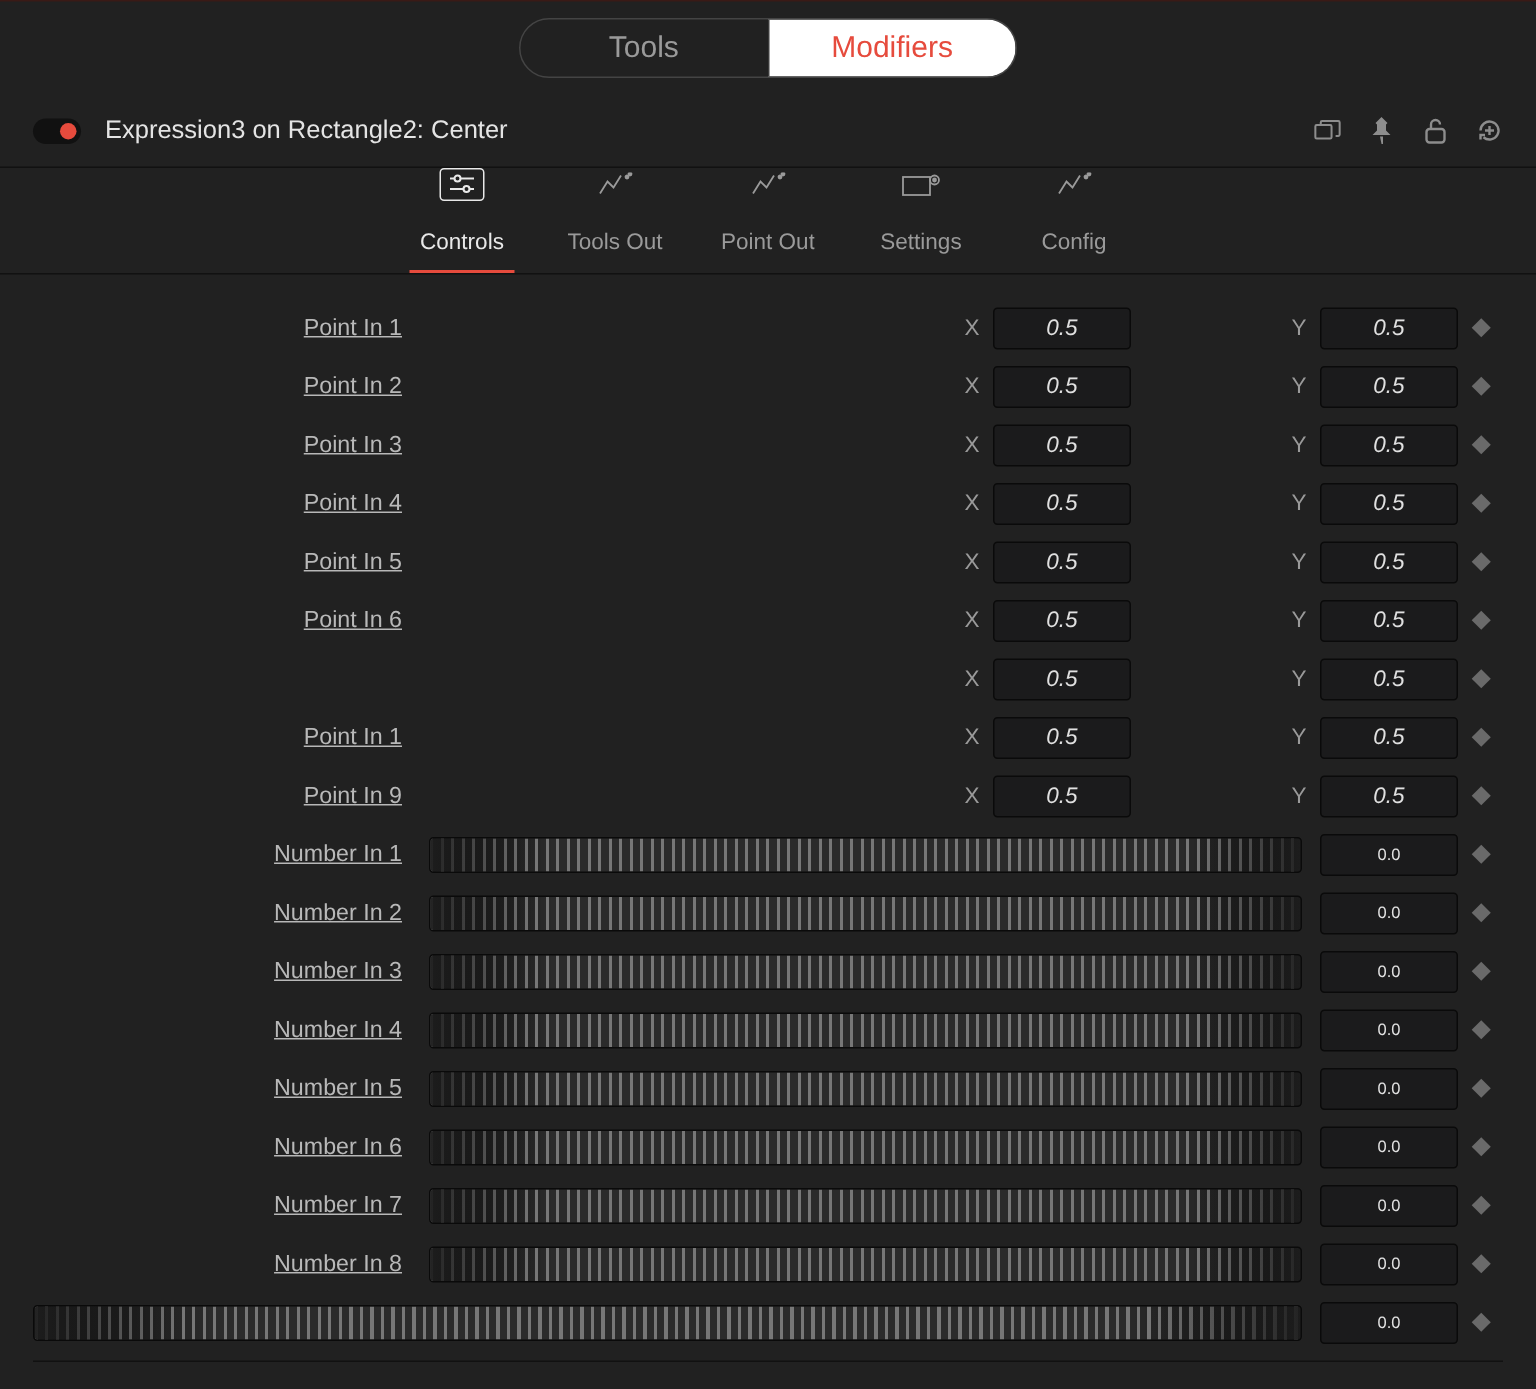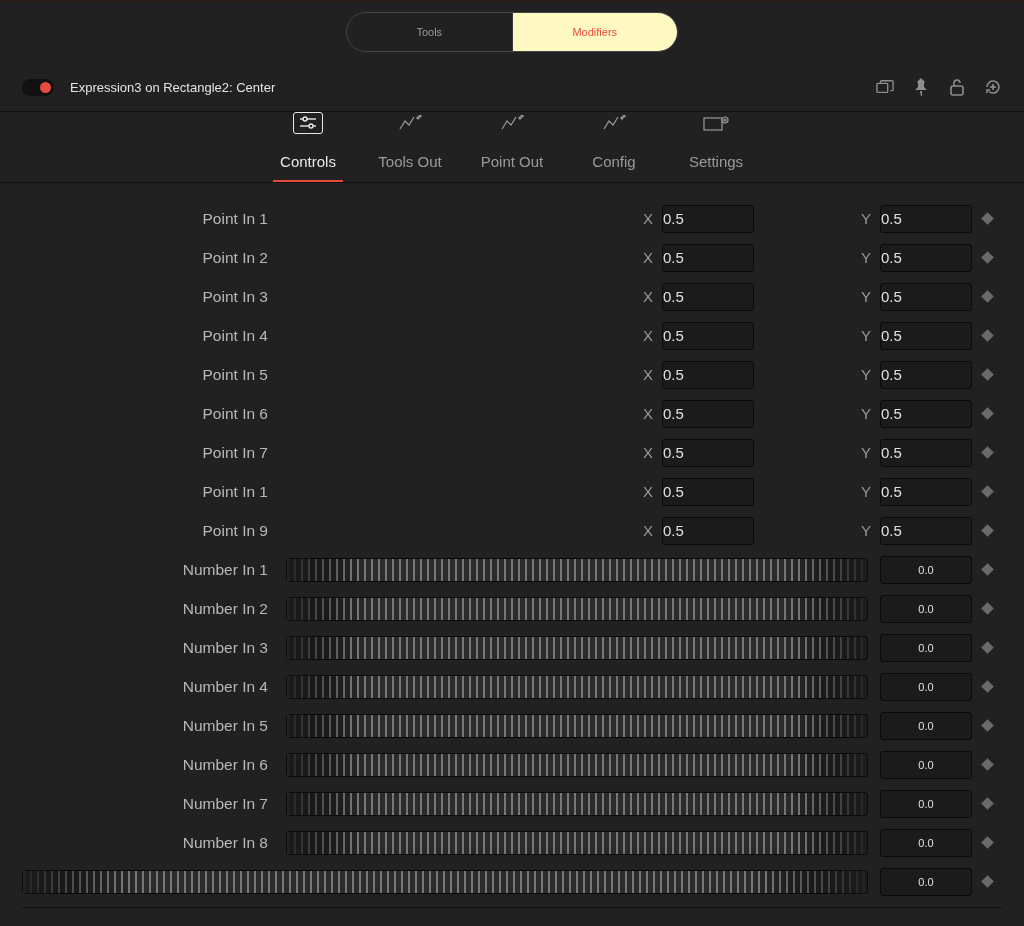--- a/index.html
+++ b/index.html
@@ -16,48 +16,48 @@
     --orange:#b53a2e;
     --icon:#8d8d8d;
     --divider:#111;
   }
   html,body{margin:0;padding:0;background:var(--bg);font-family:"Segoe UI",Arial,sans-serif;font-size:14px;color:var(--text);width:1024px;height:926px;overflow:hidden;}
   body{border-top:1px solid #3a1a16;}
 
   
   .top-pill-wrap{display:flex;justify-content:center;align-items:center;height:62px;}
   .top-pill{display:flex;border:1px solid #444;border-radius:22px;overflow:hidden;min-width:330px;height:38px;}
-  .top-pill .seg{flex:1;display:flex;align-items:center;justify-content:center;font-size:11px;cursor:pointer;}
+  .top-pill .seg{flex:1;display:flex;align-items:center;justify-content:center;font-size:20px;cursor:pointer;}
   .top-pill .seg[data-active="false"]{color:var(--text-dim);}
-  .top-pill .seg[data-active="true"]{color:var(--red);background:#fef9c3;}
+  .top-pill .seg[data-active="true"]{color:var(--red);background:#ffffff;}
   .top-pill .seg + .seg{border-left:1px solid #3a3a3a;}
 
   
   .node-header{display:flex;align-items:center;height:48px;padding:0 22px 0 22px;border-bottom:1px solid var(--divider);}
   .enable-toggle{position:relative;width:32px;height:17px;border-radius:9px;background:#111;margin-right:16px;cursor:pointer;}
   .enable-toggle::after{content:"";position:absolute;right:3px;top:3px;width:11px;height:11px;border-radius:50%;background:var(--red);}
-  .node-title{font-size:13px;color:#e4e4e4;flex:1;}
+  .node-title{font-size:17px;color:#e4e4e4;flex:1;}
   .hdr-icons{display:flex;gap:18px;align-items:center;}
   .hdr-icon{width:18px;height:18px;color:var(--icon);cursor:pointer;display:flex;align-items:center;justify-content:center;}
 
   
   .insp-tabs{display:flex;justify-content:center;gap:32px;height:70px;align-items:flex-end;border-bottom:1px solid var(--divider);padding-bottom:0;}
   .insp-tab{display:flex;flex-direction:column;align-items:center;gap:19px;min-width:70px;padding-bottom:10px;border-bottom:2px solid transparent;cursor:pointer;color:var(--text-dim);}
   .insp-tab[data-active="true"]{color:#e8e8e8;border-bottom-color:var(--red);}
   .insp-tab .tab-icon{width:28px;height:20px;display:flex;align-items:center;justify-content:center;border:1px solid transparent;border-radius:3px;}
   .insp-tab[data-active="true"] .tab-icon{border-color:#e8e8e8;}
   .insp-tab .tab-label{font-size:15px;white-space:nowrap;max-width:85px;overflow:hidden;}
 
   
   .params{padding:16px 22px 30px 22px;}
   .row{display:flex;align-items:center;height:39px;}
-  .row-label{width:246px;text-align:right;padding-right:18px;color:var(--text-label);font-size:15.5px;}
+  .row-label{width:246px;text-align:right;padding-right:18px;color:var(--text-label);font-size:15.5px;text-decoration:underline;}
   .row-body{flex:1;display:flex;align-items:center;}
   .axis-lbl{width:16px;text-align:center;color:var(--text-dim);font-size:15px;}
-  .num-input{width:90px;height:26px;line-height:26px;background:var(--bg-input);border:1px solid #0a0a0a;border-radius:3px;color:#e0e0e0;font-size:15px;margin:0 0 0 6px;cursor:ew-resize;}
+  .num-input{width:90px;height:26px;line-height:26px;text-align:center;background:var(--bg-input);border:1px solid #0a0a0a;border-radius:3px;color:#e0e0e0;font-size:15px;margin:0 0 0 6px;cursor:ew-resize;font-style:italic;}
   .axiswrap{display:flex;align-items:center;}
   .gap-xy{width:104px;}
   .keyframe{width:30px;display:flex;align-items:center;justify-content:center;}
   .keyframe .dia{width:9px;height:9px;transform:rotate(45deg);background:#6a6a6a;cursor:pointer;}
 
   
   .wheel{flex:1;height:22px;margin-right:12px;border:1px solid #0a0a0a;border-radius:3px;position:relative;overflow:hidden;cursor:ew-resize;
     background:
       repeating-linear-gradient(90deg,#777 0 2px,transparent 2px 7px),
       linear-gradient(90deg,rgba(0,0,0,0.85) 0%,rgba(0,0,0,0) 14%,rgba(0,0,0,0) 86%,rgba(0,0,0,0.85) 100%),
@@ -140,38 +140,38 @@
       <svg width="24" height="16" viewBox="0 0 24 16" stroke="currentColor" stroke-width="1.2" fill="none">
         <path d="M2 14l5-8 4 4 5-8"></path>
           <circle cx="20" cy="3" r="1" fill="currentColor"></circle>
           <circle cx="22" cy="1" r="1" fill="currentColor"></circle>
       </svg>
     </span>
     <span class="tab-label">Point Out</span>
   </div>
   <div class="insp-tab" data-active="false">
     <span class="tab-icon">
+      <svg width="26" height="16" viewBox="0 0 26 16" stroke="currentColor" stroke-width="1.2" fill="none">
+        <rect x="1" y="3" width="18" height="12"></rect>
+          <circle cx="22" cy="5" r="3"></circle>
+          <circle cx="22" cy="5" r="1" fill="currentColor"></circle>
+      </svg>
+    </span>
+    <span class="tab-label">Settings</span>
+  </div>
+  <div class="insp-tab" data-active="false">
+    <span class="tab-icon">
       <svg width="24" height="16" viewBox="0 0 24 16" stroke="currentColor" stroke-width="1.2" fill="none">
         <path d="M2 14l5-8 4 4 5-8"></path>
           <circle cx="20" cy="3" r="1" fill="currentColor"></circle>
           <circle cx="22" cy="1" r="1" fill="currentColor"></circle>
       </svg>
     </span>
     <span class="tab-label">Config</span>
   </div>
-  <div class="insp-tab" data-active="false">
-    <span class="tab-icon">
-      <svg width="26" height="16" viewBox="0 0 26 16" stroke="currentColor" stroke-width="1.2" fill="none">
-        <rect x="1" y="3" width="18" height="12"></rect>
-          <circle cx="22" cy="5" r="3"></circle>
-          <circle cx="22" cy="5" r="1" fill="currentColor"></circle>
-      </svg>
-    </span>
-    <span class="tab-label">Settings</span>
-  </div>
 </div>
 
 <div class="params">
   <div id="point-rows">
       <div class="row">
         <div class="row-label">Point In 1</div>
         <div class="row-body">
           <div style="flex:1"></div>
           <div class="axiswrap">
             <span class="axis-lbl">X</span>
@@ -271,21 +271,20 @@
           <div class="axiswrap">
             <span class="axis-lbl">Y</span>
             <div class="num-input">0.5</div>
           </div>
           <div class="keyframe">
             <div class="dia"></div>
           </div>
         </div>
       </div>
       <div class="row">
-        <div class="row-label">Point In 7</div>
         <div class="row-body">
           <div style="flex:1"></div>
           <div class="axiswrap">
             <span class="axis-lbl">X</span>
             <div class="num-input">0.5</div>
           </div>
           <div class="gap-xy"></div>
           <div class="axiswrap">
             <span class="axis-lbl">Y</span>
             <div class="num-input">0.5</div>

